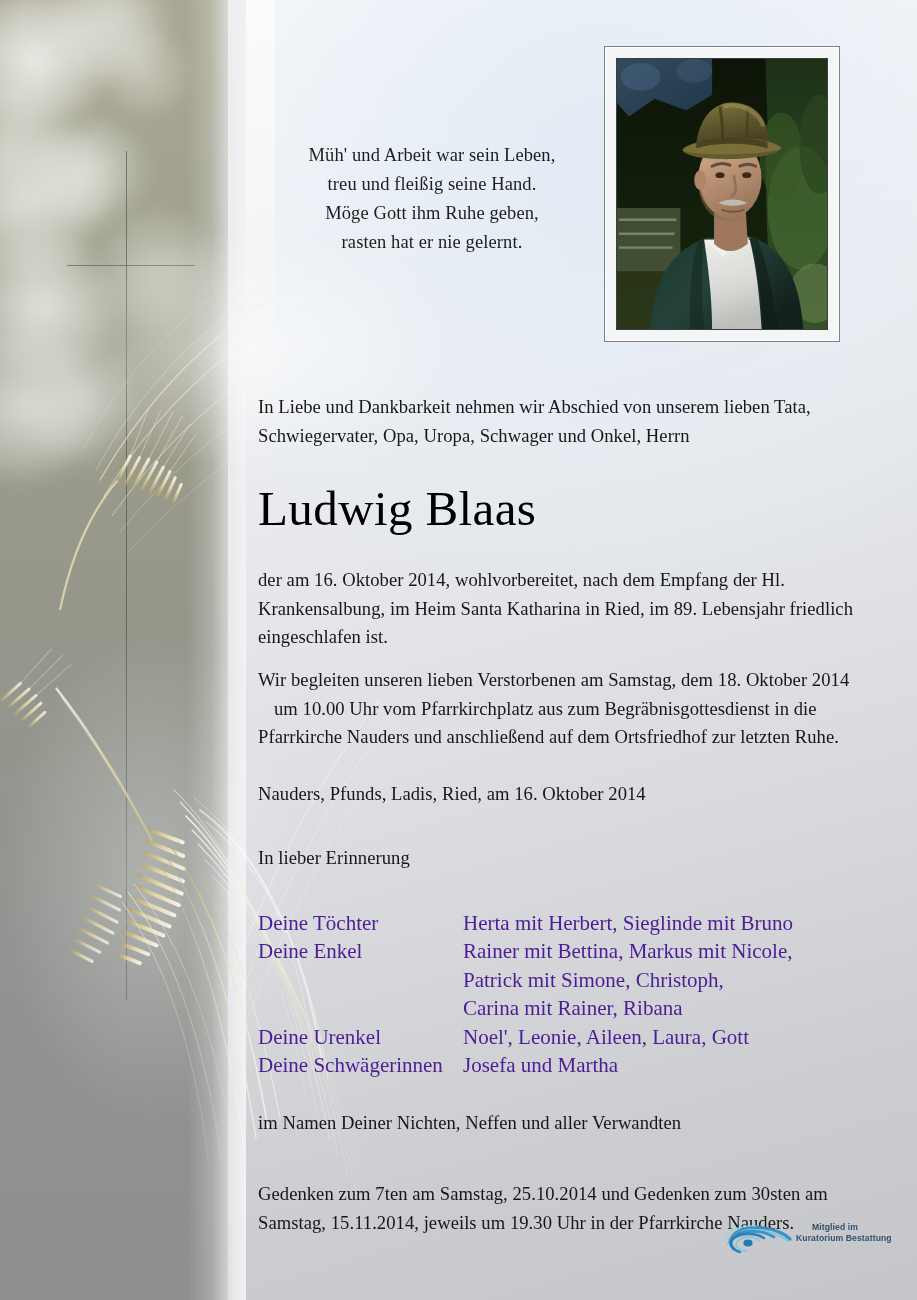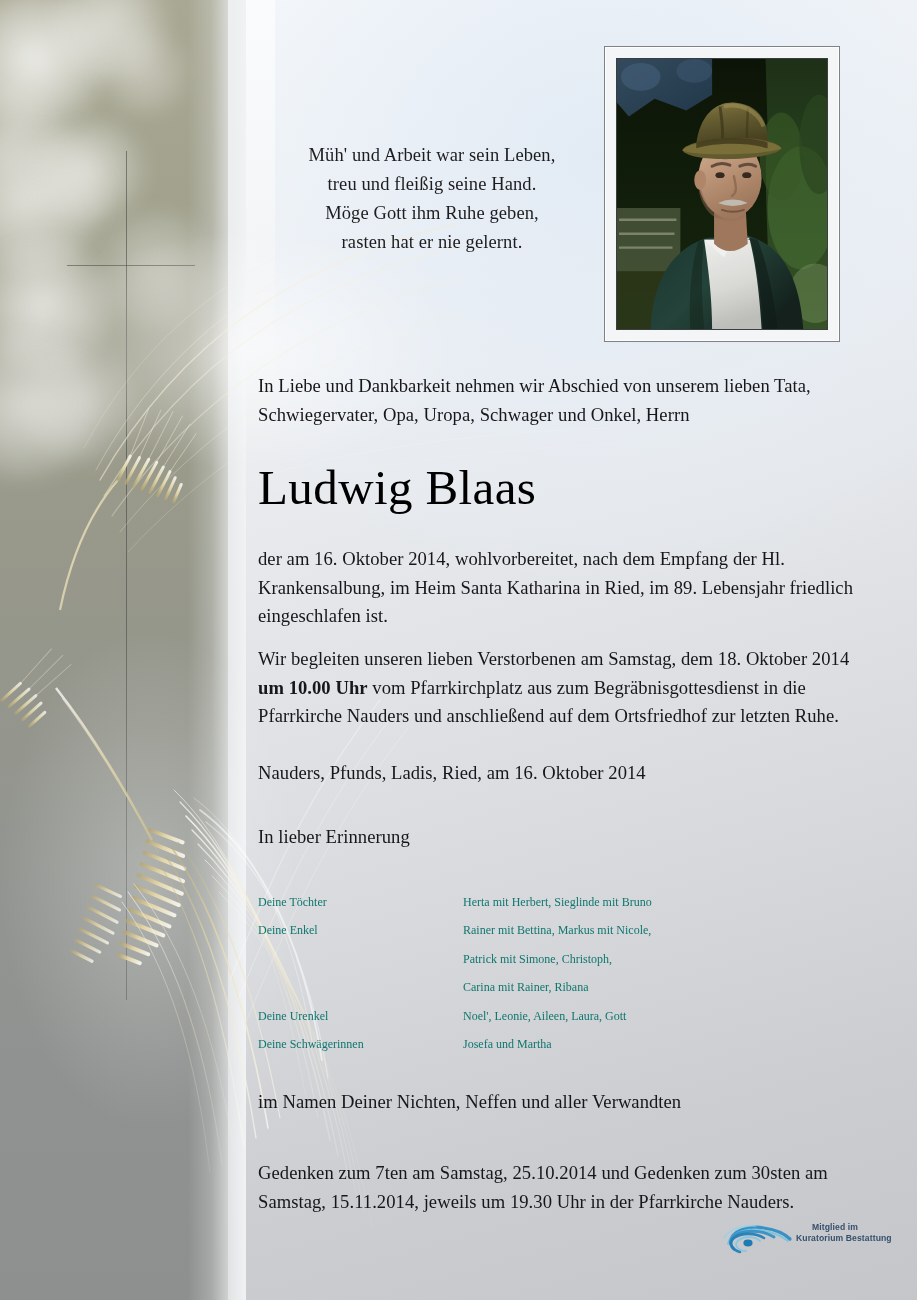--- a/index.html
+++ b/index.html
@@ -129,51 +129,51 @@
     text-align: center;
     color: #1d1d1f;
     font-size: 18.5px;
     line-height: 29px;
     letter-spacing: 0.1px;
   }
   #poem div { white-space: nowrap; }
 
   #body-col {
     position: absolute;
-    left: 258px; top: 372px;
+    left: 258px; top: 393px;
     width: 600px;
     color: #17171a;
   }
   .para {
     font-size: 18.6px;
     line-height: 28.6px;
     margin: 0 0 14px 0;
     letter-spacing: 0.05px;
   }
-  .para b { font-weight: bold; }
+  .para b { font-weight: normal; margin-left: 16px; }
 
   #deceased-name {
     font-size: 49px;
     line-height: 56px;
     letter-spacing: 0.4px;
     margin: 31px 0 29px 0;
     color: #000000;
     font-weight: normal;
   }
 
   .gap-sm { height: 14px; }
   .gap-md { height: 22px; }
   .gap-lg { height: 30px; }
 
   
   #family {
     border-collapse: collapse;
-    font-size: 12px;
+    font-size: 21px;
     line-height: 28.4px;
-    color: #0f766e;
+    color: #4c1d95;
   }
   #family td { padding: 0; vertical-align: top; white-space: nowrap; }
   #family td.rel { padding-right: 10px; width: 205px; }
 
   
   #footer-text {
     position: absolute;
     left: 258px; top: 1308px;
     font-size: 14.2px;
     color: #24242a;

